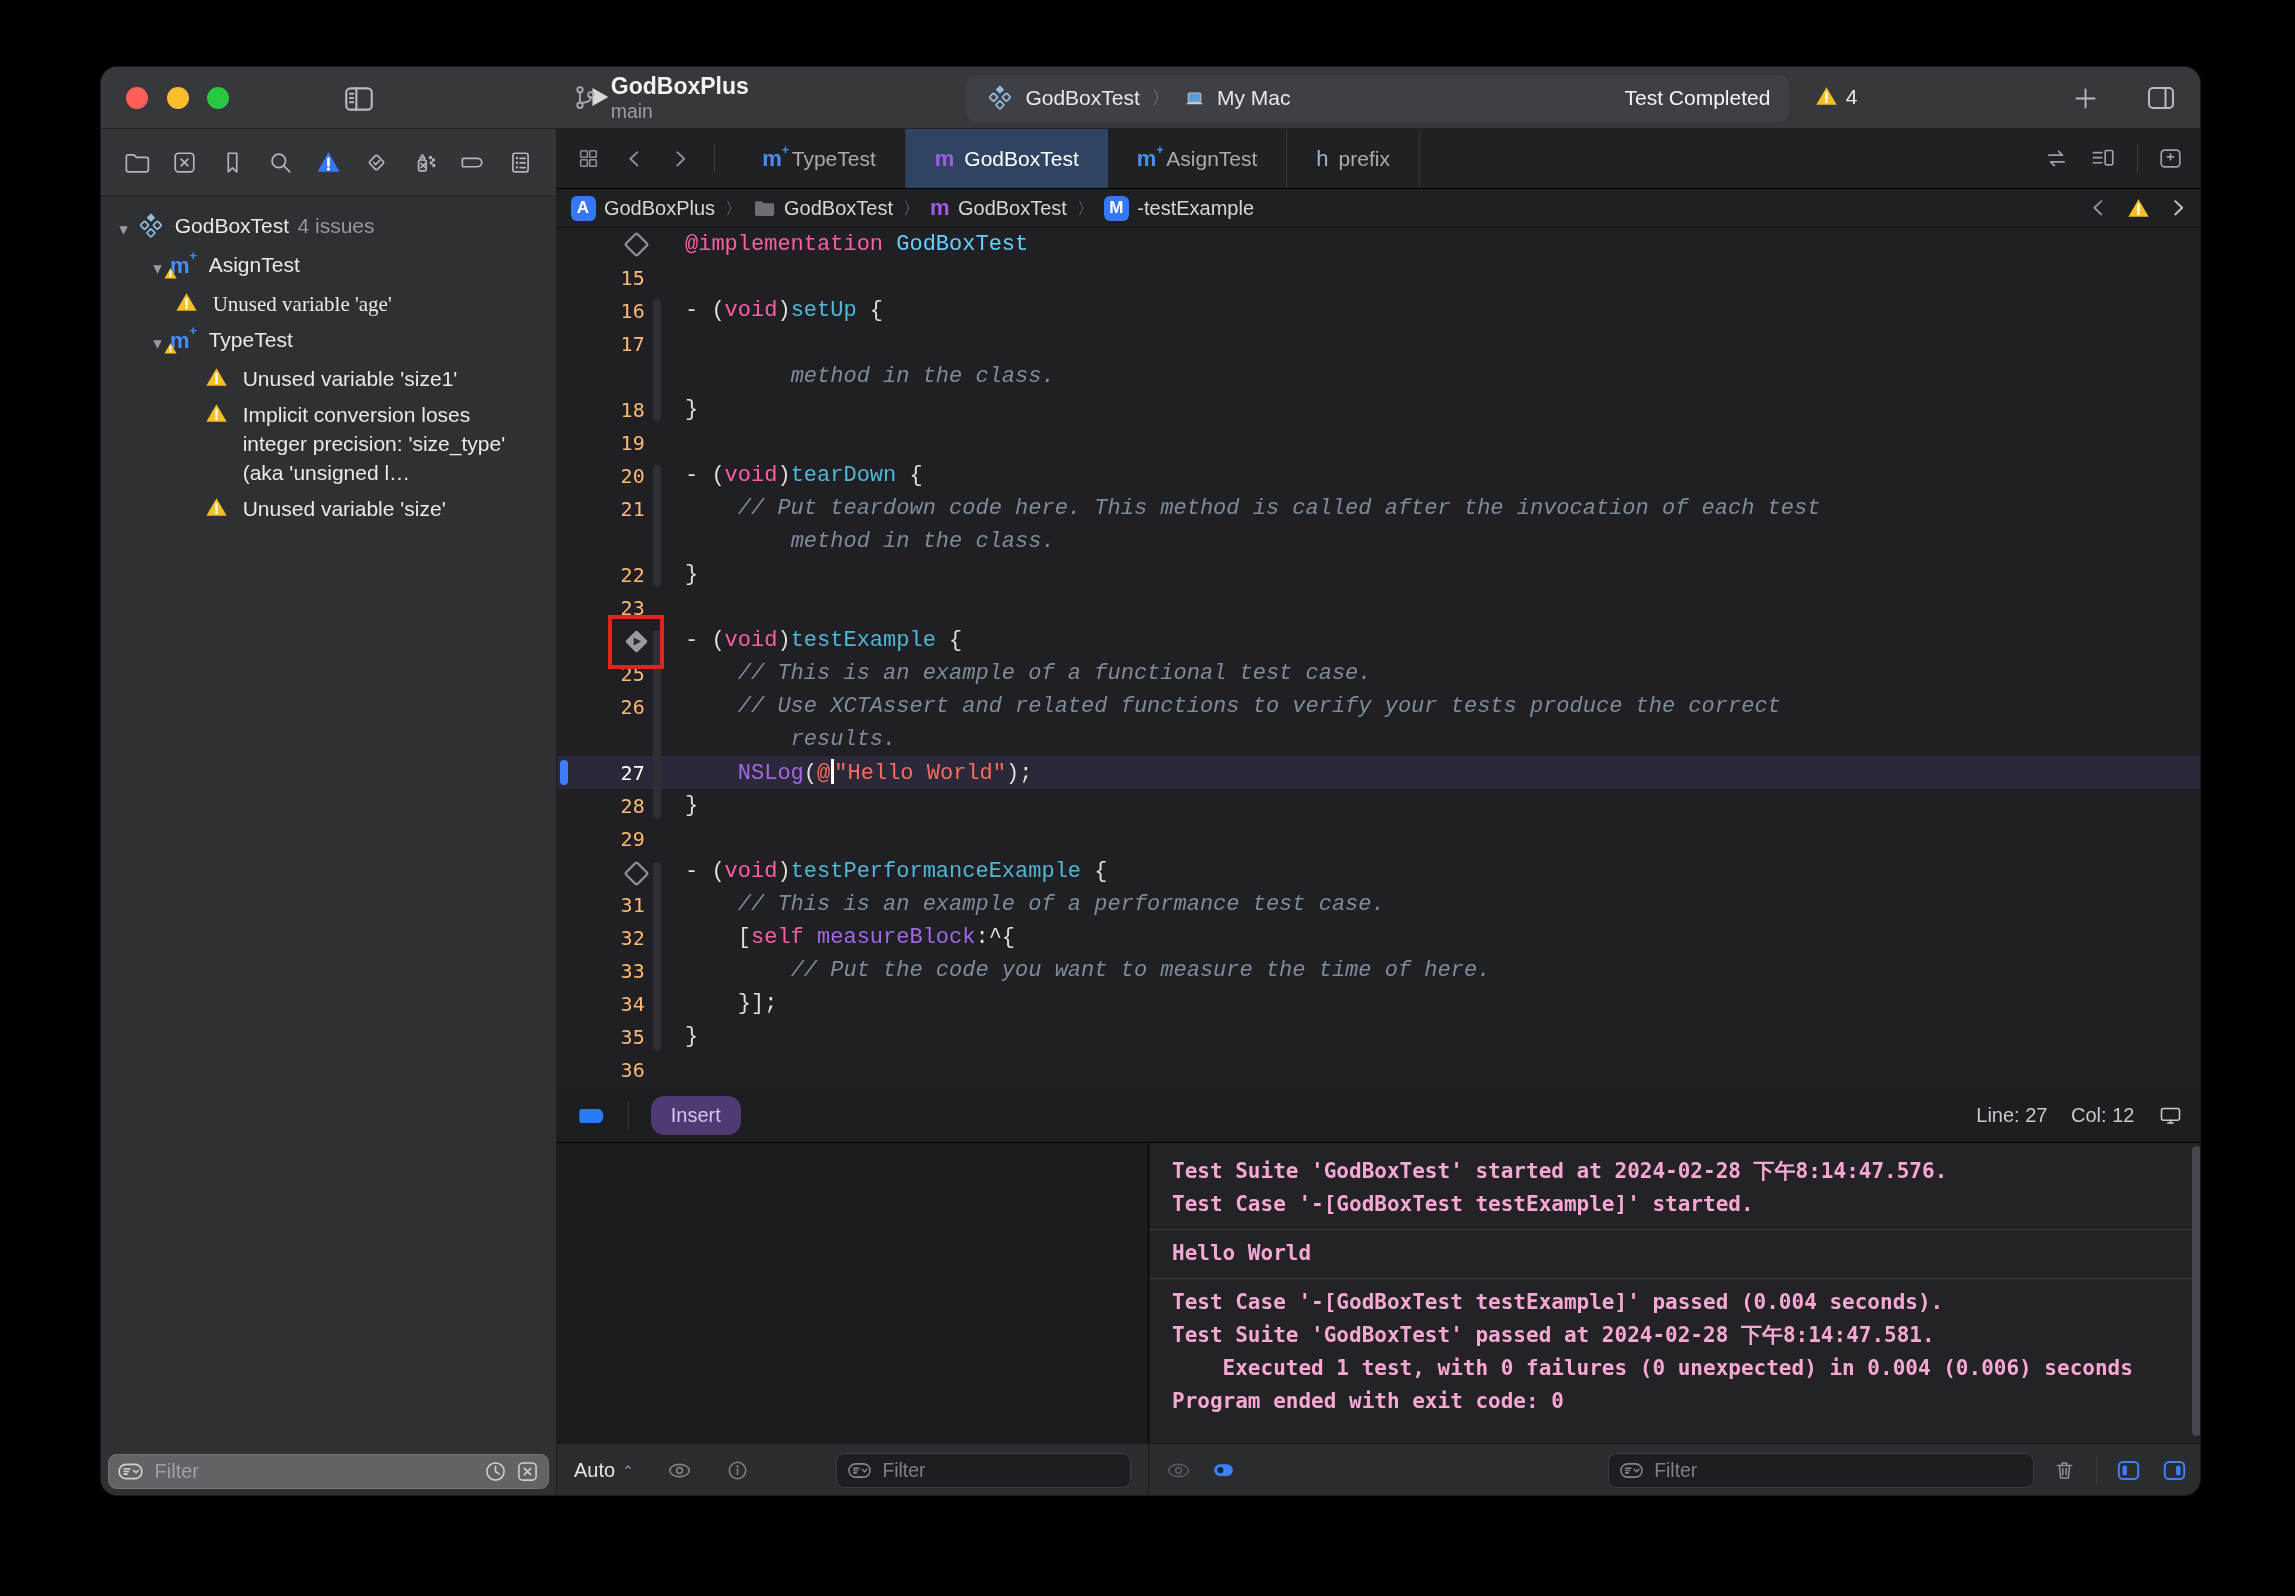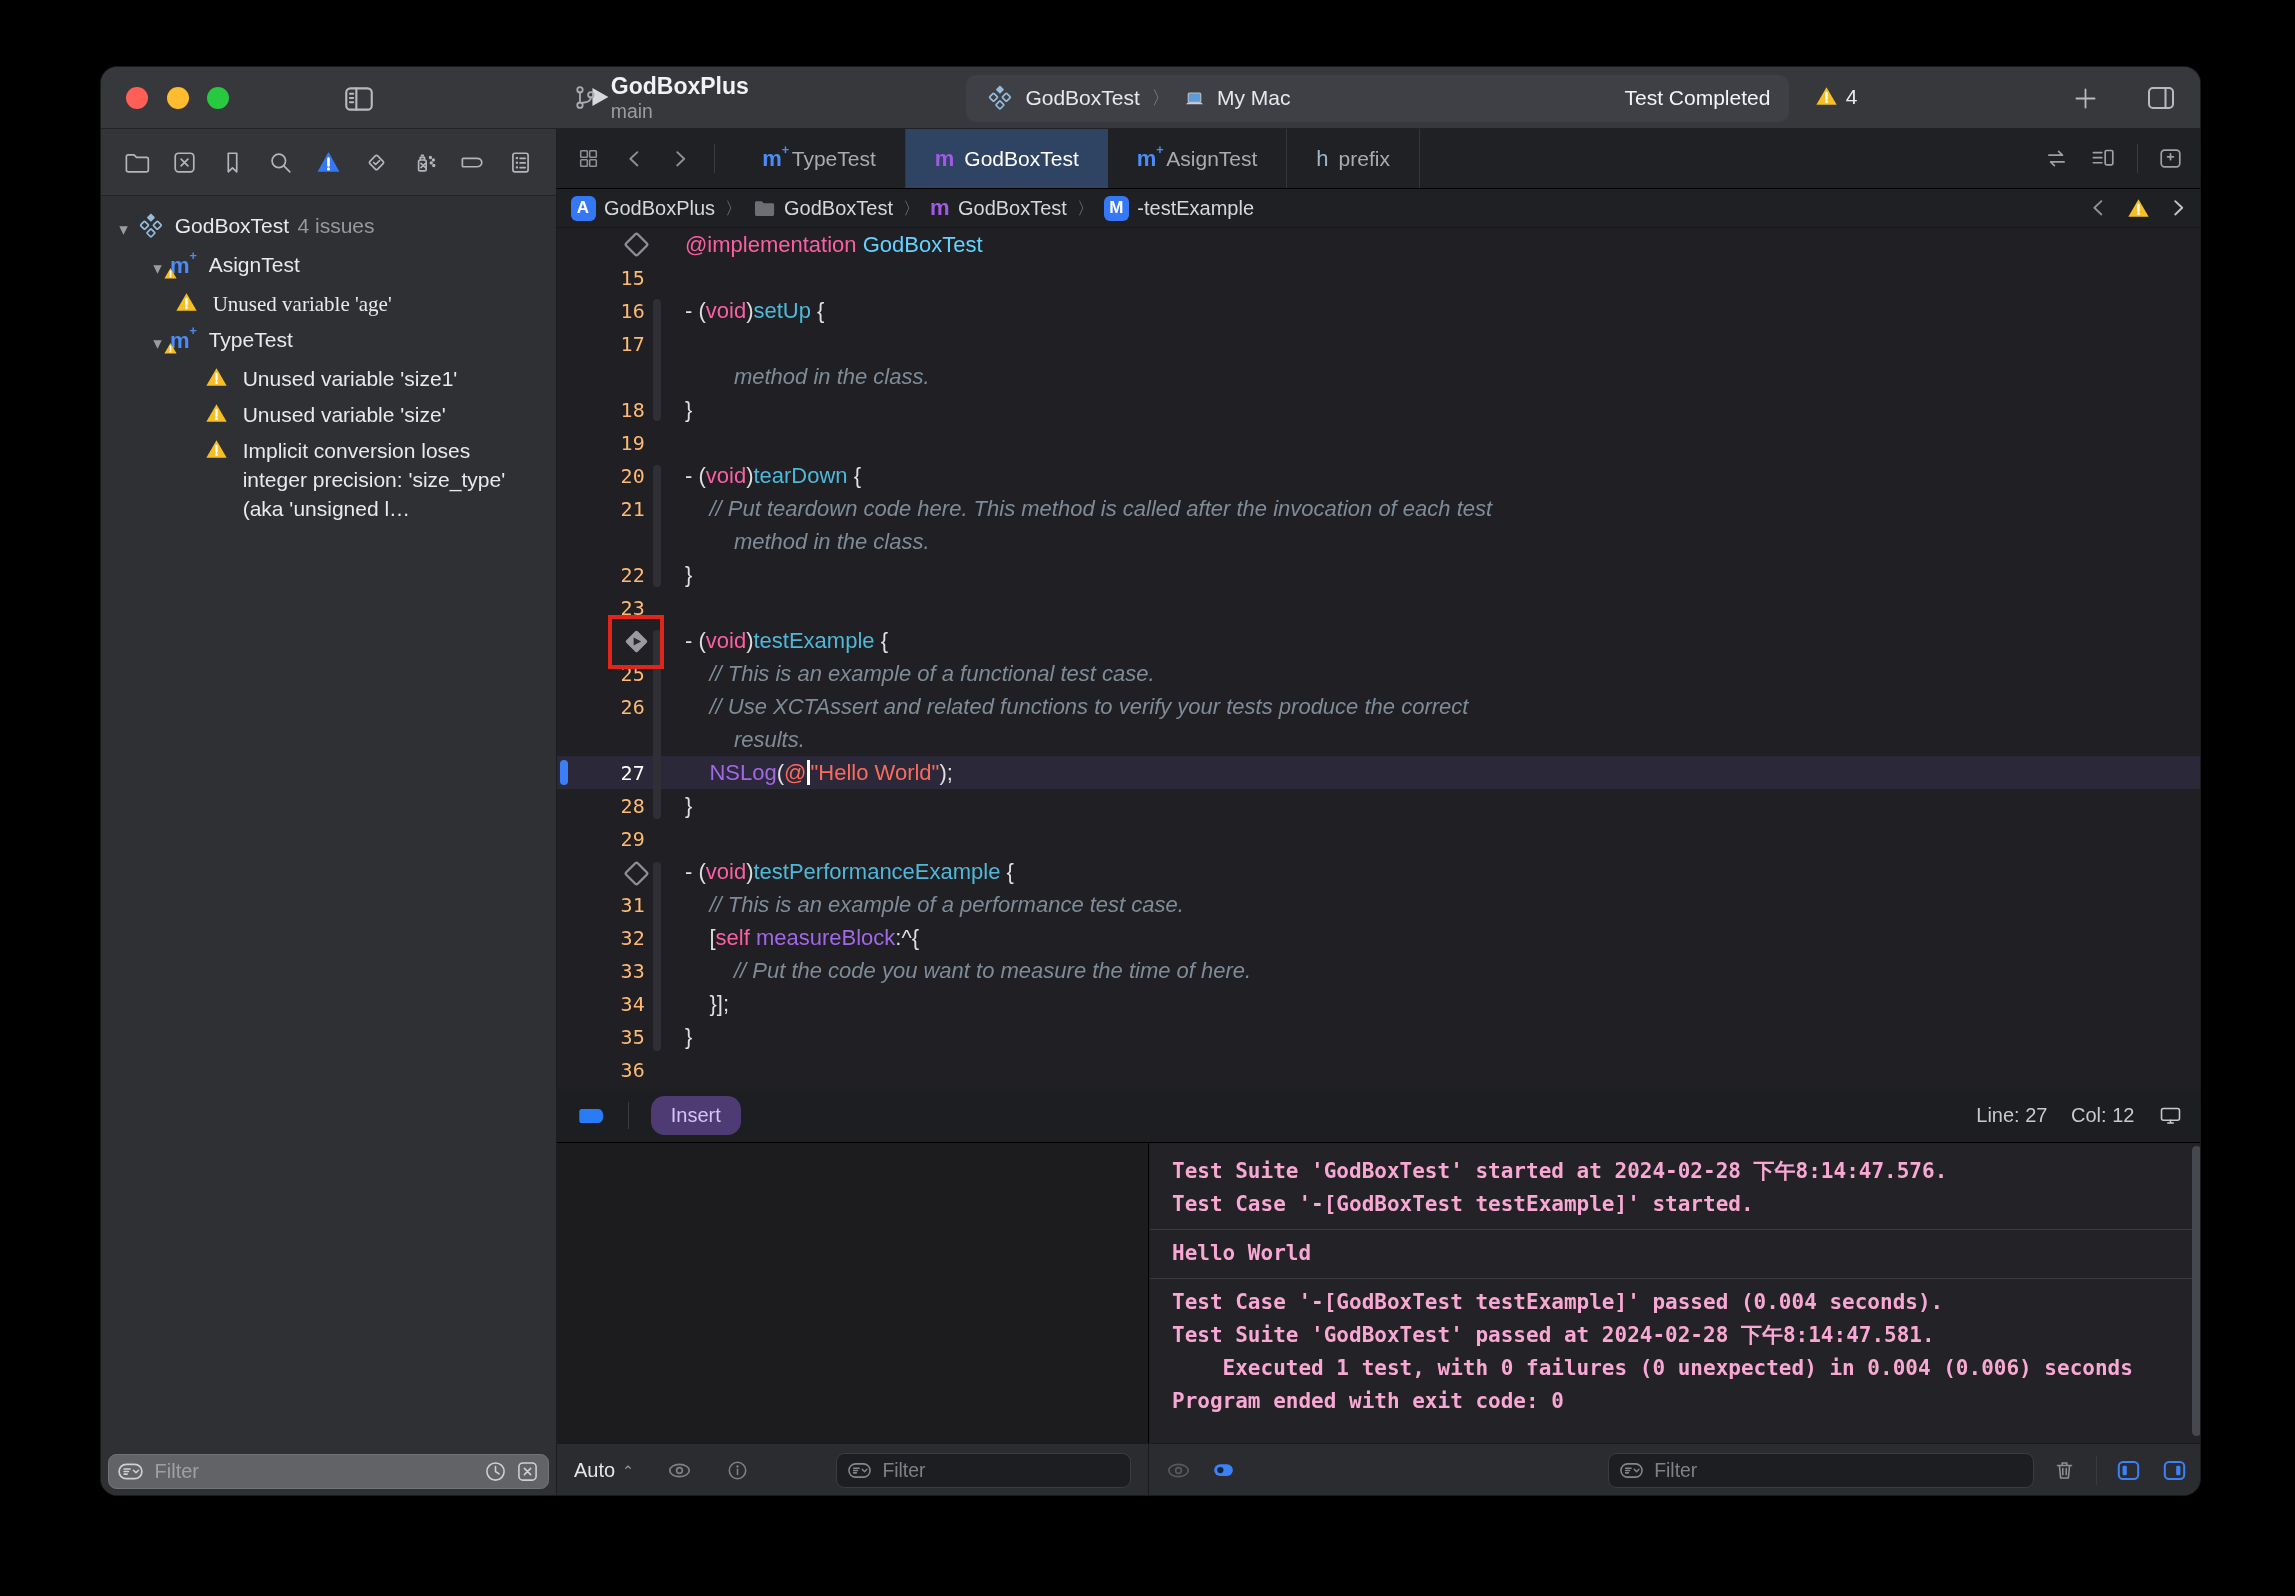--- a/index.html
+++ b/index.html
@@ -59,21 +59,21 @@
   .mletter sup{font-size:12.7px;position:absolute;top:-3.4px;}
   
   .codearea{position:absolute;left:0;top:99px;width:100%;height:861px;background:#1f1f24;overflow:hidden;}
   .crow{display:flex;align-items:center;height:33px;position:relative;}
   .crow.cur{background:#2b2939;}
   .chgcol{flex:0 0 13.5px;height:100%;position:relative;}
   .chgbar{position:absolute;left:2.5px;top:4.2px;width:8.4px;height:25px;border-radius:4.2px;background:#3c7ef8;}
   .numcol{flex:0 0 81px;text-align:right;font-family:"DejaVu Sans Mono",monospace;font-size:20px;color:#fdba74;padding-right:6.8px;}
   .crow.cur .numcol{color:#fff;}
   .ribcol{flex:0 0 13.5px;height:100%;position:relative;}
-  .codecell{flex:1;font-family:Liberation Sans, sans-serif;font-size:22px;white-space:pre;padding-left:20px;color:#dfdfe0;}
+  .codecell{flex:1;font-family:Liberation Mono, monospace;font-size:22px;white-space:pre;padding-left:20px;color:#dfdfe0;}
   .k{color:#fc5fa3}.f{color:#4fb8d8}.t{color:#62d2ff}.p{color:#dfdfe0}
   .c{color:#7f8c98;font-style:italic}.m{color:#a167e6}.s{color:#fc6a5d}
   .caret{display:inline-block;width:2.5px;height:25px;background:#fff;vertical-align:-5px;margin:0 0.8px;}
   .ribseg{position:absolute;left:1.7px;width:8.4px;background:#2f2f36;border-radius:4.2px;}
   .gutterdiamond{position:absolute;z-index:3;}
   .redbox{position:absolute;border:4.2px solid #e1251b;width:56px;height:54px;z-index:4;}
   
   .dstrip{position:absolute;left:0;top:960px;width:100%;height:54px;background:#1d1e22;border-bottom:0.8px solid #000;
     display:flex;align-items:center;padding:0 20px;color:#c8c9cd;font-size:20px;}
   .insertpill{background:#4e3b73;color:#d7c4f5;border-radius:13.5px;padding:8px 20px;font-size:20px;margin-left:22px;}
@@ -295,30 +295,30 @@
               </svg></span></span>
           <span class="tlabel">Unused variable 'size1'</span>
         </div>
         <div class="trow" style="padding-left: 78px;">
           <span class="chev"></span>
           <span class="ticon"><span><svg width="25" height="25" viewBox="0 0 32 32" fill="none" stroke="currentColor" stroke-width="2" stroke-linecap="round" stroke-linejoin="round">
                 <path d="M16 4 29 26.5H3z" fill="#f6bf26" stroke="none"></path>
                 <path d="M16 11.5v7.5" stroke="#fff" stroke-width="3"></path>
                 <circle cx="16" cy="22.6" r="1.8" fill="#fff" stroke="none"></circle>
               </svg></span></span>
-          <span class="tlabel">Unused variable 'size'</span>
+          <span class="tlabel">Implicit conversion loses integer precision: 'size_type' (aka 'unsigned l…</span>
         </div>
         <div class="trow" style="padding-left: 78px;">
           <span class="chev"></span>
           <span class="ticon"><span><svg width="25" height="25" viewBox="0 0 32 32" fill="none" stroke="currentColor" stroke-width="2" stroke-linecap="round" stroke-linejoin="round">
                 <path d="M16 4 29 26.5H3z" fill="#f6bf26" stroke="none"></path>
                 <path d="M16 11.5v7.5" stroke="#fff" stroke-width="3"></path>
                 <circle cx="16" cy="22.6" r="1.8" fill="#fff" stroke="none"></circle>
               </svg></span></span>
-          <span class="tlabel">Implicit conversion loses integer precision: 'size_type' (aka 'unsigned l…</span>
+          <span class="tlabel">Unused variable 'size'</span>
         </div>
       </div>
     <div class="filterbar">
       <div class="filterfield-light">
         <span>
             <svg width="27" height="27" viewBox="0 0 32 32" fill="none" stroke="currentColor" stroke-width="2" stroke-linecap="round" stroke-linejoin="round">
               <rect x="2.5" y="7.5" width="27" height="17" rx="8.5"></rect>
               <path d="M8.5 13h7M8.5 16h5M8.5 19h3.5"></path>
               <path d="M19.5 14.5l3 3 3-3" stroke-width="1.8"></path>
             </svg>

